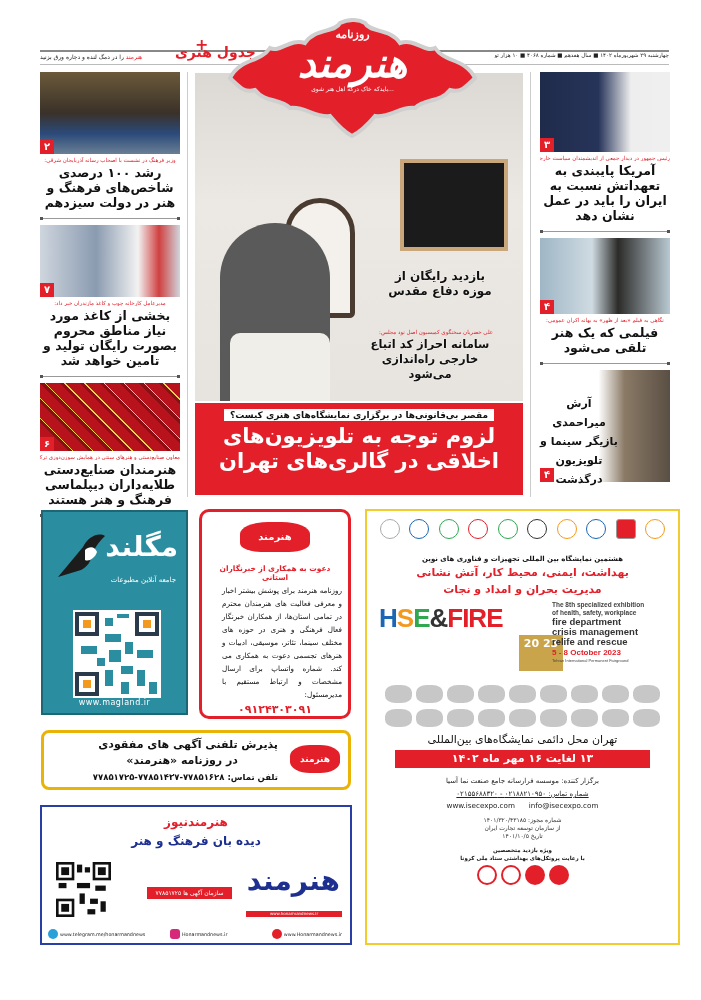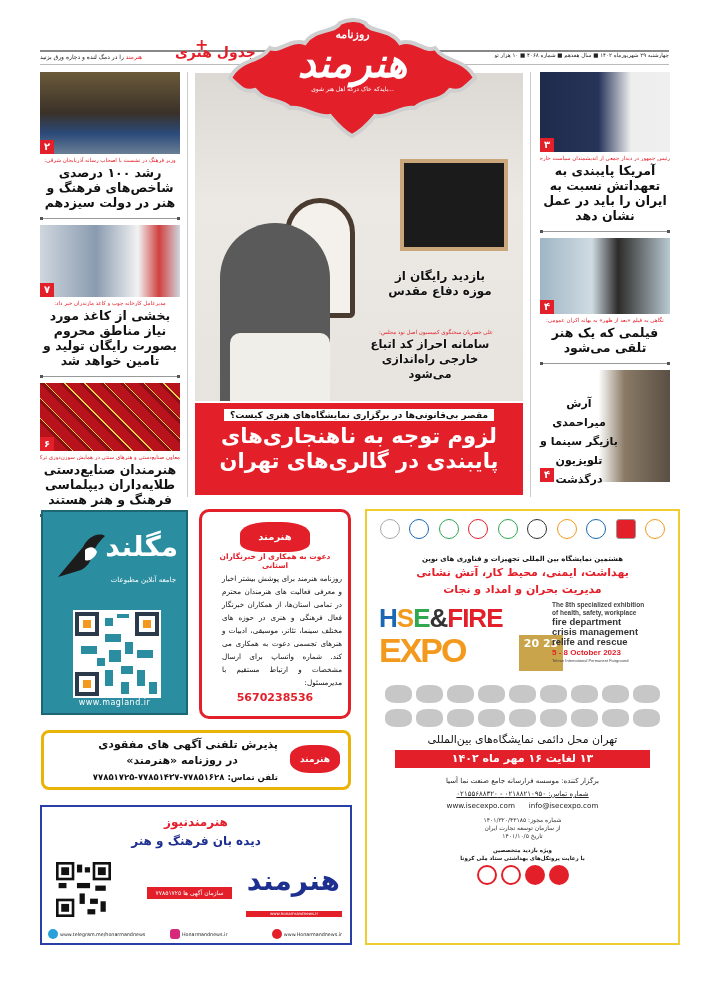--- a/index.html
+++ b/index.html
@@ -53,21 +53,21 @@
   
   .magland { position:absolute; left:41px; top:510px; width:147px; height:205px; background:#2b8ea0; border:2px solid #1d6674; }
   .magland .word { position:absolute; right:8px; top:18px; color:#fff; font-size:28px; font-weight:bold;margin-left:8px; }
   .magland .sub { position:absolute; right:10px; top:64px; color:#fff; font-size:7px; }
   .magland .qr { position:absolute; left:30px; top:98px; width:88px; height:88px; background:#fff; }
   .magland .url { position:absolute; left:0; right:0; bottom:6px; text-align:center; direction:ltr; color:#fff; font-size:8px; letter-spacing:0.5px; }
 
   
   .invite { position:absolute; left:199px; top:509px; width:152px; height:210px; border:3px solid #e3202a; border-radius:10px; text-align:center; padding:0 6px; }
   .invite .mini-logo { margin:10px auto 0; width:70px; height:30px; background:#e3202a; border-radius:40% 40% 30% 30%; color:#fff; font-size:10px; font-weight:bold; line-height:30px; }
-  .invite .title { color:#e3202a; font-size:7.5px; font-weight:bold; margin-top:0; }
+  .invite .title { color:#e3202a; font-size:7.5px; font-weight:bold; margin-top:12px; }
   .invite .body { font-size:7.2px; line-height:13px; color:#111; text-align:justify; margin-top:2px;margin-left:14px; }
   .invite .phone { color:#e3202a; font-size:11px; font-weight:bold; margin-top:2px; }
 
   
   .lost { position:absolute; left:41px; top:730px; width:310px; height:60px; border:3px solid #eab308; border-radius:8px; }
   .lost .l1 { position:absolute; right:70px; top:5px; font-size:11px; font-weight:bold; color:#111; }
   .lost .l2 { position:absolute; right:110px; top:21px; font-size:11px; font-weight:bold; color:#111; }
   .lost .phones { position:absolute; right:70px; top:39px; font-size:8.5px; font-weight:bold; color:#111; white-space:nowrap; }
   .lost .mini { position:absolute; right:8px; top:12px; width:50px; height:28px; background:#e3202a; border-radius:40%; color:#fff; font-size:9px; font-weight:bold; text-align:center; line-height:28px; }
 
@@ -167,21 +167,21 @@
   <div class="woman">
       <div class="shirt"></div>
     </div>
   <div class="overlay1" style="width:110px;">بازدید رایگان از موزه دفاع مقدس</div>
   <div class="overlay2-k">علی خضریان سخنگوی کمیسیون اصل نود مجلس:</div>
   <div class="overlay2" style="width:130px;">سامانه احراز کد اتباع خارجی راه‌اندازی می‌شود</div>
 </div>
 
 <div class="banner">
   <div class="sup">مقصر بی‌قانونی‌ها در برگزاری نمایشگاه‌های هنری کیست؟</div>
-  <div class="main">لزوم توجه به ناهنجاری‌های پایبندی در گالری‌های تهران</div>
+  <div class="main">لزوم توجه به تلویزیون‌های اخلاقی در گالری‌های تهران</div>
 </div>
 
 <div class="col-right">
   <div class="story">
     <div class="photo" style="height:80px;background:linear-gradient(90deg,#1f2b4a 0%,#27345a 45%,#eeeeee 70%,#efefef 100%);">
       <div class="num">۳</div>
     </div>
     <div class="kicker">رئیس جمهور در دیدار جمعی از اندیشمندان سیاست خارجی آمریکا:</div>
     <div class="headline">آمریکا پایبندی به تعهداتش نسبت به ایران را باید در عمل نشان دهد</div>
   </div>
@@ -232,21 +232,21 @@
         </g>
     </svg>
   </div>
   <div class="url">www.magland.ir</div>
 </div>
 
 <div class="invite">
   <div class="mini-logo">هنرمند</div>
   <div class="title">دعوت به همکاری از خبرنگاران استانی</div>
   <div class="body">روزنامه هنرمند برای پوشش بیشتر اخبار و معرفی فعالیت های هنرمندان محترم در تمامی استان‌ها، از همکاران خبرنگار فعال فرهنگی و هنری در حوزه های مختلف سینما، تئاتر، موسیقی، ادبیات و هنرهای تجسمی دعوت به همکاری می کند. شماره واتساپ برای ارسال مشخصات و ارتباط مستقیم با مدیرمسئول:</div>
-  <div class="phone">5670238536</div>
+  <div class="phone">۰۹۱۲۴۳۰۳۰۹۱</div>
 </div>
 
 <div class="lost">
   <div class="l1">پذیرش تلفنی آگهی های مفقودی</div>
   <div class="l2">در روزنامه «هنرمند»</div>
   <div class="phones">تلفن تماس: ۷۷۸۵۱۶۲۸-۷۷۸۵۱۴۳۷-۷۷۸۵۱۷۲۵</div>
   <div class="mini">هنرمند</div>
 </div>
 
 <div class="hnews">
@@ -301,21 +301,20 @@
     <span style="border-color:#e3202a;"></span>
     <span style="border-color:#2fa84f;"></span>
     <span style="border-color:#1b67b3;"></span>
     <span style="border-color:#aaa;"></span>
   </div>
   <div class="pre">هشتمین نمایشگاه بین المللی تجهیزات و فناوری های نوین</div>
   <div class="red1">بهداشت، ایمنی، محیط کار، آتش نشانی</div>
   <div class="red1">مدیریت بحران و امداد و نجات</div>
   <div class="brand-row">
     <div class="hsefire"><span class="h">H</span><span class="s">S</span><span class="e">E</span><span class="amp">&amp;</span><span class="fire">FIRE</span></div>
-    <div class="expo">EXPO</div>
     <div class="year">20 23</div>
     <div class="en">
       <div class="e1">The 8th specialized exhibition</div>
       <div class="e1">of health, safety, workplace</div>
       <div class="e2">fire department</div>
       <div class="e2">crisis management</div>
       <div class="e2">relife and rescue</div>
       <div class="e3">5 - 8 October 2023</div>
       <div class="e4">Tehran International Permanent Fairground</div>
     </div>

